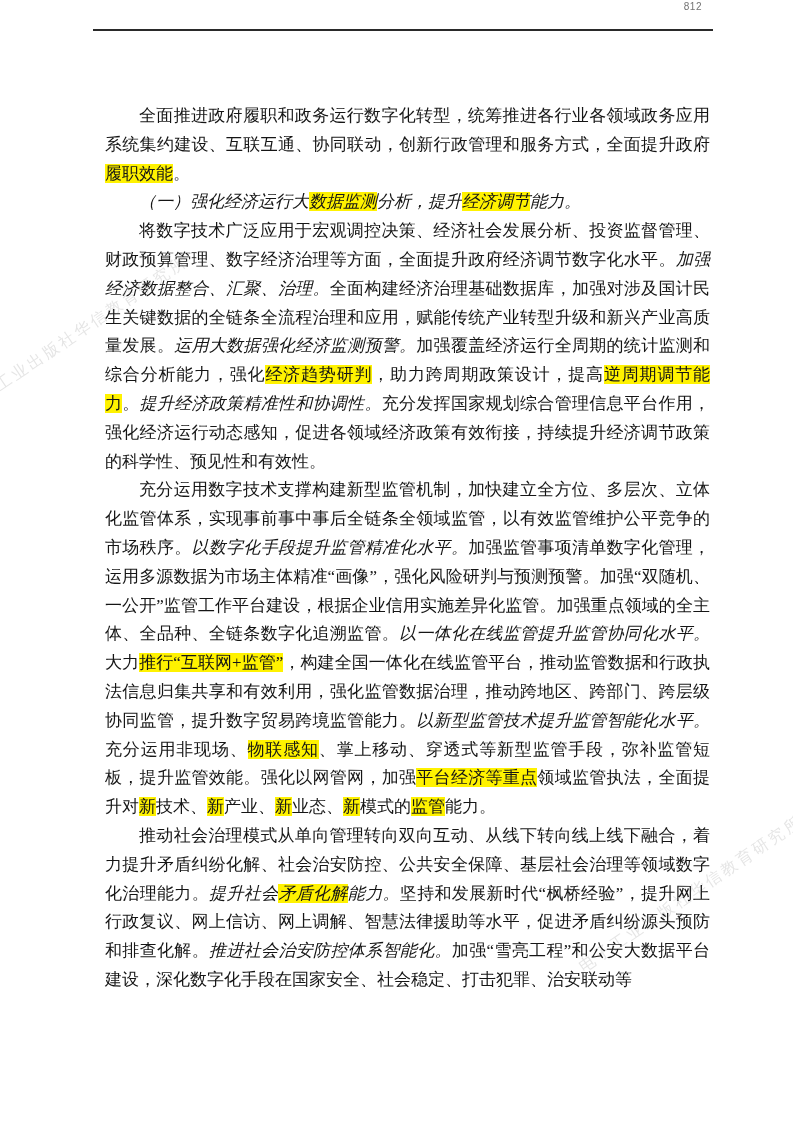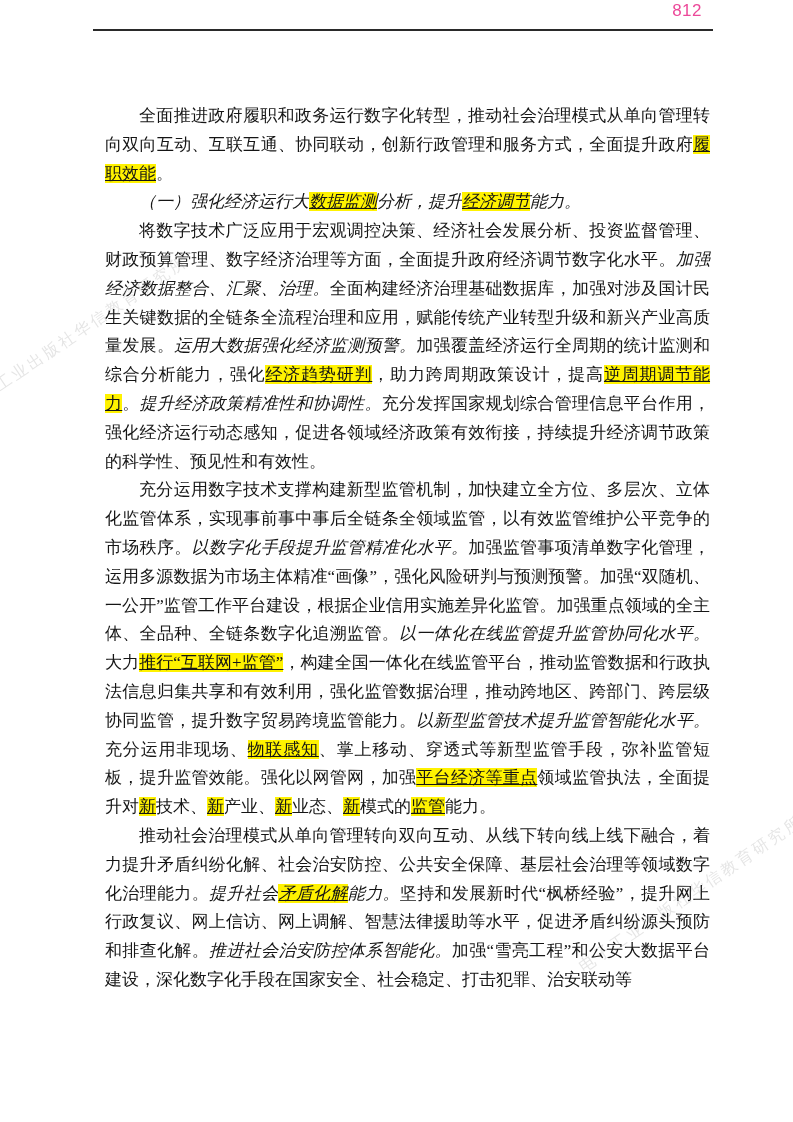--- a/index.html
+++ b/index.html
@@ -13,23 +13,23 @@
   }
   .page{
     position:absolute;inset:0;
     width:793px;height:1122px;
     background:#ffffff;
     overflow:hidden;
   }
   .page-number{
     position:absolute;
     top:1px;right:91px;
-    font-size:17px;
+    font-size:10px;
     font-family:"Liberation Sans","DejaVu Sans",sans-serif;
-    color:#ec4899;
+    color:#737373;
     letter-spacing:0.5px;
   }
   .header-rule{
     position:absolute;
     left:93px;top:29px;
     width:620px;height:2px;
     background:#2a2a2a;
   }
   .content{
     position:absolute;
@@ -45,21 +45,20 @@
     text-indent:2em;
   }
   .heading{
     font-style:italic; 
   }
   .kai{
     font-style:italic; 
   }
   .hl{
     background:var(--hl,#fff200);
-    text-decoration:underline;
   }
   .watermark{
     position:absolute;
     white-space:nowrap;
     font-size:16px;
     letter-spacing:3px;
     color:rgba(110,110,110,0.18);
     transform-origin:left top;
     transform:rotate(-34deg);
     pointer-events:none;
@@ -75,20 +74,20 @@
 
   <span class="watermark left">电子工业出版社华信教育研究所</span>
 
   <span class="watermark right">电子工业出版社华信教育研究所</span>
 
   <div class="page-number">812</div>
 
   <div class="header-rule"></div>
 
   <div class="content">
-      <p class="para"><span class="seg">全面推进政府履职和政务运行数字化转型，推动社会治理模式从单向管理转向双向互动、互联互通、协同联动，创新行政管理和服务方式，全面提升政府</span><span class="seg hl">履职效能</span><span class="seg">。</span></p>
+      <p class="para"><span class="seg">全面推进政府履职和政务运行数字化转型，统筹推进各行业各领域政务应用系统集约建设、互联互通、协同联动，创新行政管理和服务方式，全面提升政府</span><span class="seg hl">履职效能</span><span class="seg">。</span></p>
       <p class="para heading"><span class="seg">（一）强化经济运行大</span><span class="seg hl">数据监测</span><span class="seg">分析，提升</span><span class="seg hl">经济调节</span><span class="seg">能力。</span></p>
       <p class="para"><span class="seg">将数字技术广泛应用于宏观调控决策、经济社会发展分析、投资监督管理、财政预算管理、数字经济治理等方面，全面提升政府经济调节数字化水平。</span><span class="seg kai">加强经济数据整合、汇聚、治理。</span><span class="seg">全面构建经济治理基础数据库，加强对涉及国计民生关键数据的全链条全流程治理和应用，赋能传统产业转型升级和新兴产业高质量发展。</span><span class="seg kai">运用大数据强化经济监测预警。</span><span class="seg">加强覆盖经济运行全周期的统计监测和综合分析能力，强化</span><span class="seg hl">经济趋势研判</span><span class="seg">，助力跨周期政策设计，提高</span><span class="seg hl">逆周期调节能力</span><span class="seg">。</span><span class="seg kai">提升经济政策精准性和协调性。</span><span class="seg">充分发挥国家规划综合管理信息平台作用，强化经济运行动态感知，促进各领域经济政策有效衔接，持续提升经济调节政策的科学性、预见性和有效性。</span></p>
       <p class="para"><span class="seg">充分运用数字技术支撑构建新型监管机制，加快建立全方位、多层次、立体化监管体系，实现事前事中事后全链条全领域监管，以有效监管维护公平竞争的市场秩序。</span><span class="seg kai">以数字化手段提升监管精准化水平。</span><span class="seg">加强监管事项清单数字化管理，运用多源数据为市场主体精准“画像”，强化风险研判与预测预警。加强“双随机、一公开”监管工作平台建设，根据企业信用实施差异化监管。加强重点领域的全主体、全品种、全链条数字化追溯监管。</span><span class="seg kai">以一体化在线监管提升监管协同化水平。</span><span class="seg">大力</span><span class="seg hl">推行“互联网+监管”</span><span class="seg">，构建全国一体化在线监管平台，推动监管数据和行政执法信息归集共享和有效利用，强化监管数据治理，推动跨地区、跨部门、跨层级协同监管，提升数字贸易跨境监管能力。</span><span class="seg kai">以新型监管技术提升监管智能化水平。</span><span class="seg">充分运用非现场、</span><span class="seg hl">物联感知</span><span class="seg">、掌上移动、穿透式等新型监管手段，弥补监管短板，提升监管效能。强化以网管网，加强</span><span class="seg hl">平台经济等重点</span><span class="seg">领域监管执法，全面提升对</span><span class="seg hl">新</span><span class="seg">技术、</span><span class="seg hl">新</span><span class="seg">产业、</span><span class="seg hl">新</span><span class="seg">业态、</span><span class="seg hl">新</span><span class="seg">模式的</span><span class="seg hl">监管</span><span class="seg">能力。</span></p>
       <p class="para"><span class="seg">推动社会治理模式从单向管理转向双向互动、从线下转向线上线下融合，着力提升矛盾纠纷化解、社会治安防控、公共安全保障、基层社会治理等领域数字化治理能力。</span><span class="seg kai">提升社会</span><span class="seg hl kai">矛盾化解</span><span class="seg kai">能力。</span><span class="seg">坚持和发展新时代“枫桥经验”，提升网上行政复议、网上信访、网上调解、智慧法律援助等水平，促进矛盾纠纷源头预防和排查化解。</span><span class="seg kai">推进社会治安防控体系智能化。</span><span class="seg">加强“雪亮工程”和公安大数据平台建设，深化数字化手段在国家安全、社会稳定、打击犯罪、治安联动等</span></p>
     </div>
 
 </div>
 
 </body></html>

